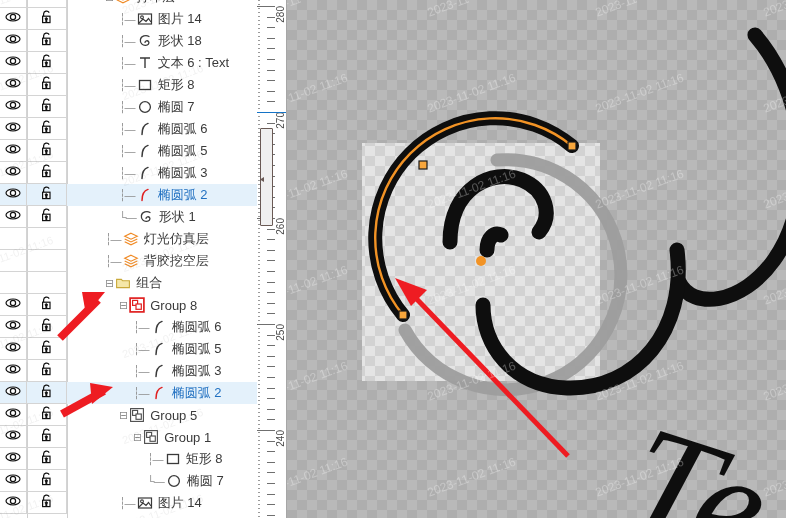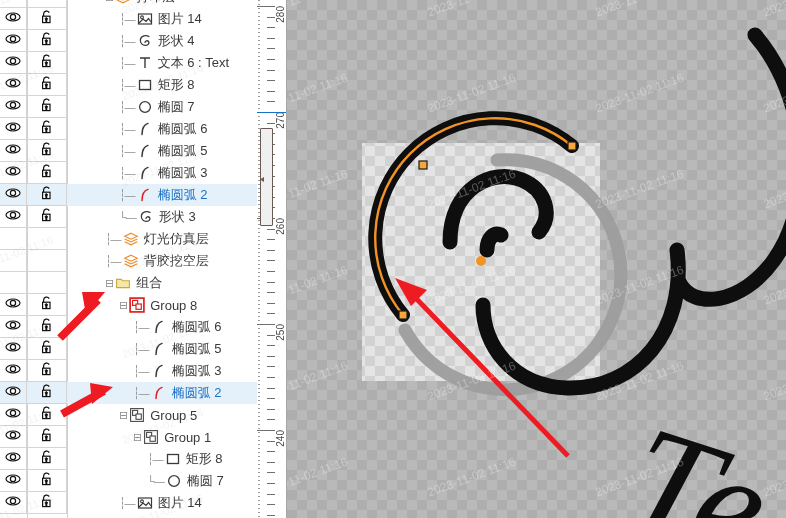--- a/index.html
+++ b/index.html
@@ -245,21 +245,21 @@
                 <rect x="6.9" y="10.2" width="0.9" height="2.3" fill="#111"></rect>
               </svg></span>
           </div>
           <div class="cell-name" style="padding-left:52px">
             <span class="tree-stub">┆―</span>
             <span class="icon-box">
               <svg width="16" height="16" viewBox="0 0 16 16" fill="none" stroke="#3a3a3a">
                 <path d="M12 3.5 C9 1.6 4 3 3.4 6.6 C2.9 10 5.6 12.6 8.6 12.4 C11.2 12.2 12.6 10.3 11.6 8.7 C10.7 7.2 8.2 7.6 8 9.3" stroke="#3a3a3a" stroke-width="1.3" fill="none" stroke-linecap="round"></path>
               </svg>
             </span>
-            <span class="lbl">形状 4</span>
+            <span class="lbl">形状 18</span>
           </div>
         </div>
         <div class="row">
           <div class="cell-eye">
             <span><svg width="16" height="16" viewBox="0 0 16 16" fill="none" stroke="#111">
                 <ellipse cx="8" cy="8" rx="7" ry="4" stroke="#111" stroke-width="1.2" fill="#fff"></ellipse>
                 <circle cx="8" cy="8" r="2.6" stroke="#111" stroke-width="1.2" fill="#fff"></circle>
               </svg></span>
           </div>
           <div class="cell-lock">
@@ -445,21 +445,21 @@
                 <rect x="6.9" y="10.2" width="0.9" height="2.3" fill="#111"></rect>
               </svg></span>
           </div>
           <div class="cell-name" style="padding-left:52px">
             <span class="tree-stub">└―</span>
             <span class="icon-box">
               <svg width="16" height="16" viewBox="0 0 16 16" fill="none" stroke="#3a3a3a">
                 <path d="M12 3.5 C9 1.6 4 3 3.4 6.6 C2.9 10 5.6 12.6 8.6 12.4 C11.2 12.2 12.6 10.3 11.6 8.7 C10.7 7.2 8.2 7.6 8 9.3" stroke="#3a3a3a" stroke-width="1.3" fill="none" stroke-linecap="round"></path>
               </svg>
             </span>
-            <span class="lbl">形状 3</span>
+            <span class="lbl">形状 1</span>
           </div>
         </div>
         <div class="row">
           <div class="cell-eye empty"></div>
           <div class="cell-lock empty"></div>
           <div class="cell-name" style="padding-left:38px">
             <span class="tree-stub">┆―</span>
             <span class="icon-box">
               <svg width="16" height="16" viewBox="0 0 16 16" fill="none" stroke="#f08a24">
                 <path d="M8 2.2 L14.3 5.2 L8 8.2 L1.7 5.2 Z" stroke="#f08a24" stroke-width="1.1" fill="#fff"></path>

